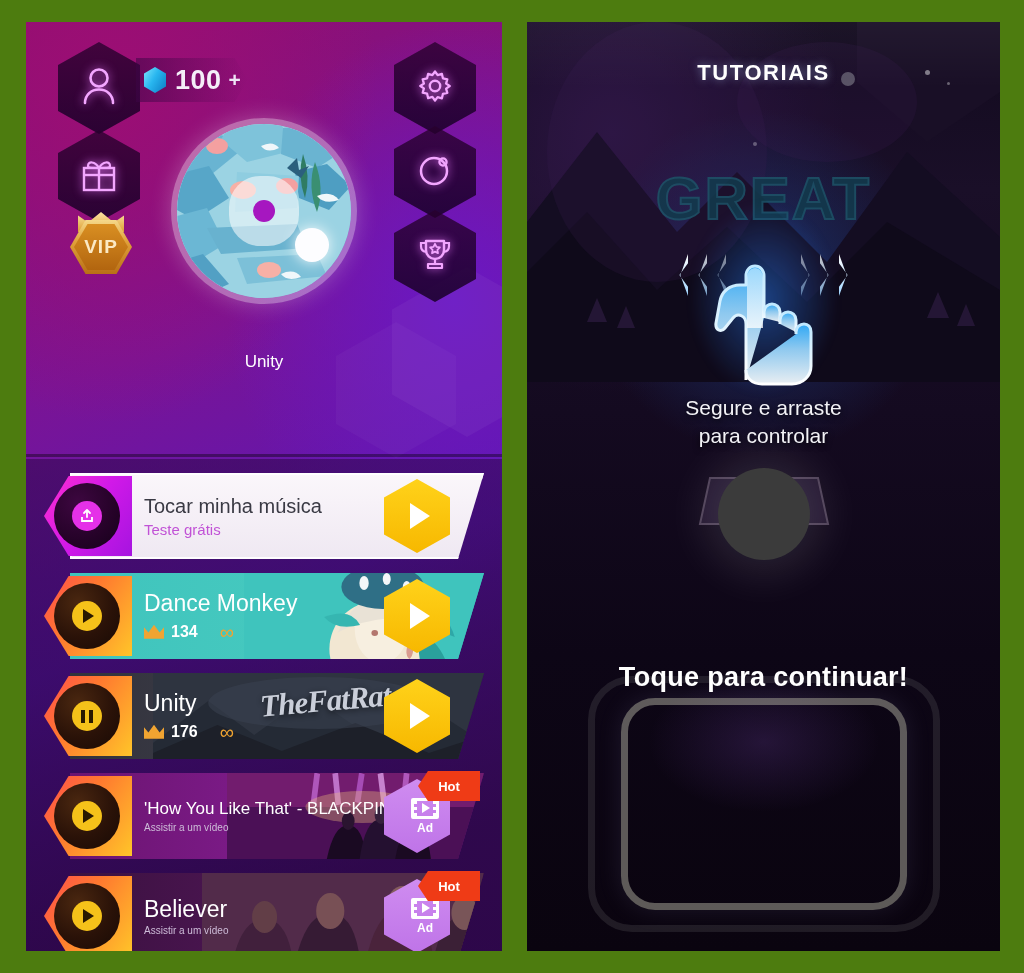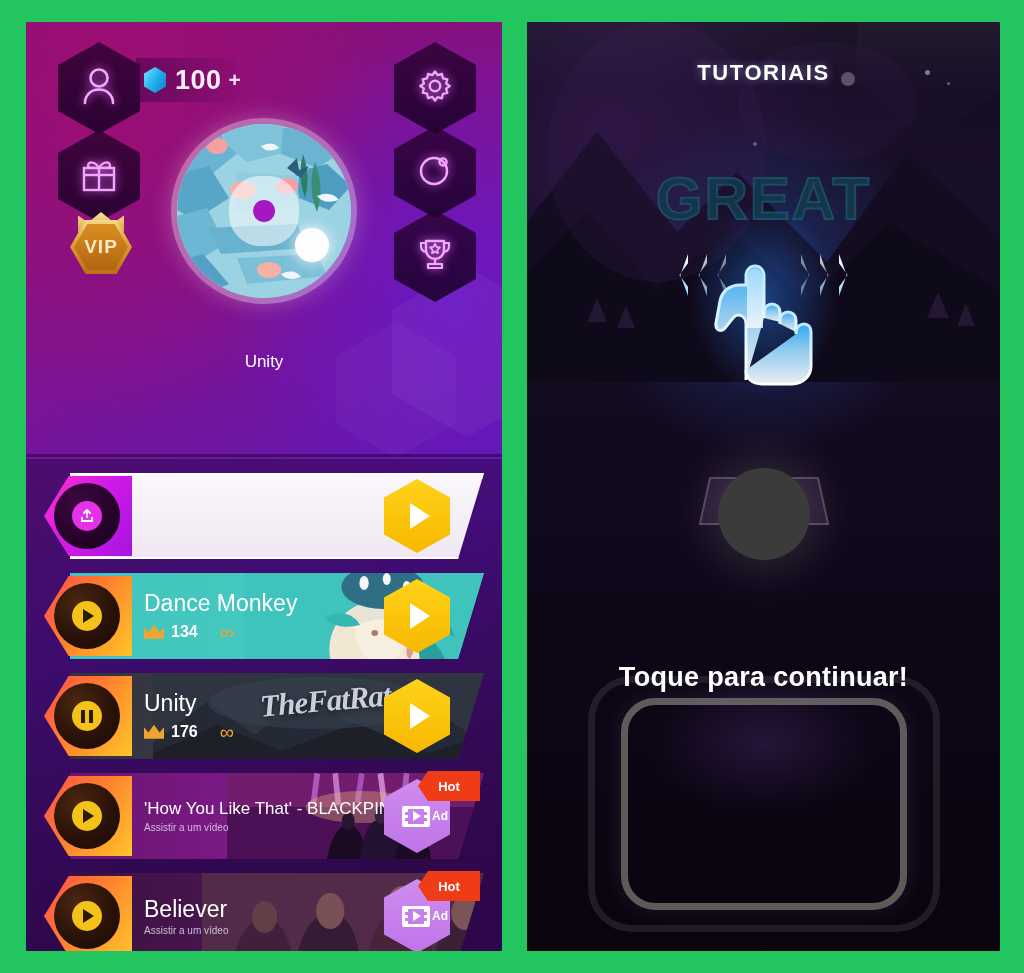--- a/index.html
+++ b/index.html
@@ -5,21 +5,21 @@
   * { box-sizing: border-box; margin: 0; padding: 0; }
   html, body {
     width: 1024px; height: 973px;
     background: #29ABE2;
     font-family: "Liberation Sans", sans-serif;
     overflow: hidden;
   }
   .stage {
     position: relative;
     width: 1024px; height: 973px;
-    background: #22c55e;
+    background: #4d7c0f;
   }
 
   
   .panel-left {
     position: absolute;
     left: 26px; top: 22px;
     width: 476px; height: 929px;
     overflow: hidden;
     background:
       radial-gradient(ellipse 90% 60% at 18% 6%, #9c0e74 0%, rgba(156,14,116,0) 62%),
@@ -232,21 +232,21 @@
     border-left: 20px solid #ffffff;
     border-top: 13px solid transparent;
     border-bottom: 13px solid transparent;
     margin-left: 5px;
   }
   .hexad {
     position: absolute; right: 34px; top: 50%; transform: translateY(-50%);
     width: 66px; height: 74px; z-index: 4;
     clip-path: polygon(50% 0%, 100% 25%, 100% 75%, 50% 100%, 0% 75%, 0% 25%);
     background: linear-gradient(180deg,#cf8cf0,#bf74e8);
-    display: flex; flex-direction: row; align-items: center; justify-content: center;
+    display: flex; flex-direction: column; align-items: center; justify-content: center;
     gap: 2px; cursor: pointer; padding-left: 16px;
   }
   .film {
     width: 28px; height: 21px; border: 3px solid #fff; border-radius: 2px;
     position: relative; display:flex; align-items:center; justify-content:center;
   }
   .film::before, .film::after {
     content:""; position:absolute; top:0; bottom:0; width:3px;
     background: repeating-linear-gradient(#fff 0 3px, transparent 3px 6px);
   }
@@ -486,20 +486,24 @@
         <div class="disc first">
           <div class="disc-inner">
             <div class="disc-btn">
               <svg width="16" height="16" viewBox="0 0 16 16" fill="none">
                 <path d="M3 9v4h10V9" stroke="#fff" stroke-width="1.8"></path>
                 <path d="M8 2v7M5 5l3-3 3 3" stroke="#fff" stroke-width="1.8" stroke-linecap="round" stroke-linejoin="round"></path>
               </svg>
             </div>
           </div>
         </div>
+        <div class="row-text">
+          <div class="row-title dark">Tocar minha música</div>
+          <div class="row-sub pink">Teste grátis</div>
+        </div>
         <div class="hexplay">
             <span class="tri"></span>
           </div>
       </div>
 
       <div class="row">
         <div class="row-shape">
           <div class="row-bg" style="background:linear-gradient(90deg,#3fc4bd 0%, #46c9bf 55%, #2fb6ae 100%)"></div>
           <div class="row-art">
             <svg width="100%" height="100%" viewBox="0 0 360 86" preserveAspectRatio="none" style="position:absolute;right:0;top:0;width:58%;left:42%">
@@ -722,20 +726,24 @@
           </linearGradient>
         </defs>
         <path d="M42 126 V70 c0 -8 -8 -12 -13 -6 l-8 10 c-4 5 -10 2 -9 -5 l4 -22 c2 -10 10 -16 20 -16 h6 V22 c0 -6 4 -10 9 -10 s9 4 9 10 v42" fill="url(#hg)" stroke="url(#hgs)" stroke-width="3" stroke-linejoin="round"></path>
         <path d="M60 64 v-6 c0 -5 4 -8 8 -8 s8 3 8 8 v10" fill="url(#hg)" stroke="url(#hgs)" stroke-width="3"></path>
         <path d="M76 70 v-4 c0 -5 4 -8 8 -8 s8 3 8 8 v12" fill="url(#hg)" stroke="url(#hgs)" stroke-width="3"></path>
         <path d="M92 80 v-2 c0 -5 4 -8 8 -8 s7 3 7 8 v34 c0 10 -8 18 -19 18 H58 c-10 0 -16 -6 -16 -14" fill="url(#hg)" stroke="url(#hgs)" stroke-width="3" stroke-linejoin="round"></path>
         <path d="M51 14 c4 0 8 4 8 10 v50 h-16 V24 c0 -6 4 -10 8 -10Z" fill="url(#hgs)" opacity=".75"></path>
       </svg>
     </div>
 
+    <div class="tut-text">
+      <div>Segure e arraste</div>
+      <div>para controlar</div>
+    </div>
 
     <div class="ball-plat">
       <svg width="140" height="92" viewBox="0 0 140 92" style="position:absolute;inset:0">
         <path d="M16 8 h108 l10 46 h-128Z" fill="#2b1d3a" stroke="#6a5a72" stroke-width="2" opacity=".7"></path>
       </svg>
       <div class="ball"></div>
     </div>
 
     <div class="tile-glow"></div>
     <div class="tile-outline2"></div>

